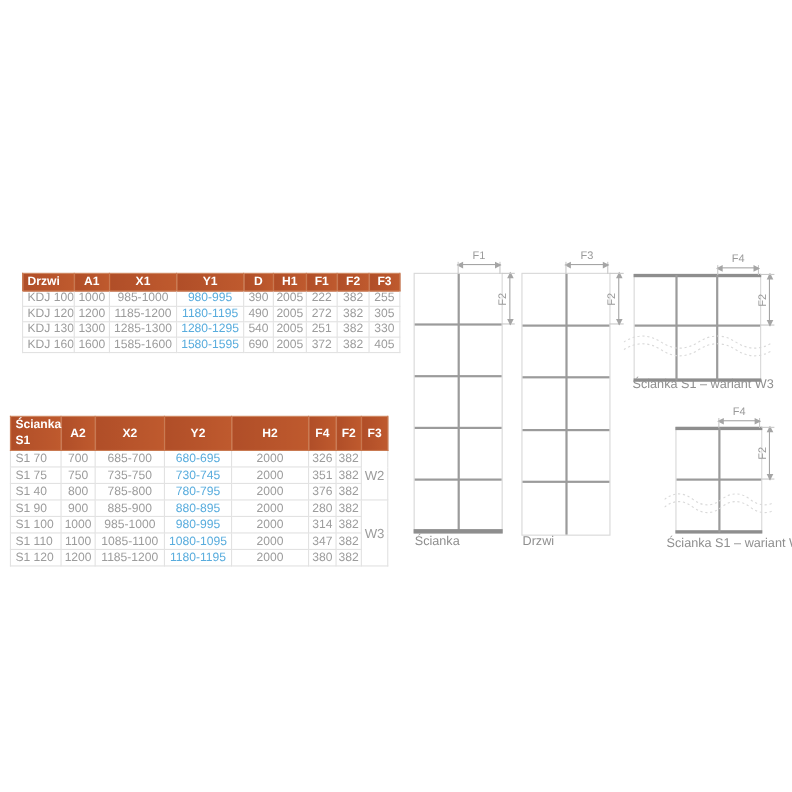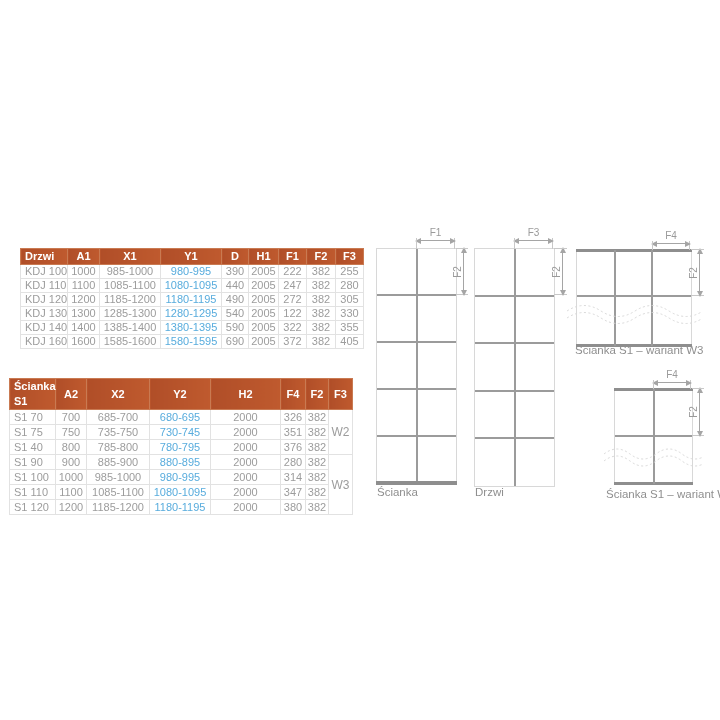--- a/index.html
+++ b/index.html
@@ -85,62 +85,40 @@
         <td>1000</td>
         <td>985-1000</td>
         <td class="accent">980-995</td>
         <td>390</td>
         <td>2005</td>
         <td>222</td>
         <td>382</td>
         <td>255</td>
       </tr>
       <tr>
-        <td class="first">KDJ 110</td>
-        <td>1100</td>
-        <td>1085-1100</td>
-        <td class="accent">1080-1095</td>
-        <td>440</td>
-        <td>2005</td>
-        <td>247</td>
-        <td>382</td>
-        <td>280</td>
-      </tr>
-      <tr>
         <td class="first">KDJ 120</td>
         <td>1200</td>
         <td>1185-1200</td>
         <td class="accent">1180-1195</td>
         <td>490</td>
         <td>2005</td>
         <td>272</td>
         <td>382</td>
         <td>305</td>
       </tr>
       <tr>
         <td class="first">KDJ 130</td>
         <td>1300</td>
         <td>1285-1300</td>
         <td class="accent">1280-1295</td>
         <td>540</td>
         <td>2005</td>
-        <td>122</td>
+        <td>251</td>
         <td>382</td>
         <td>330</td>
-      </tr>
-      <tr>
-        <td class="first">KDJ 140</td>
-        <td>1400</td>
-        <td>1385-1400</td>
-        <td class="accent">1380-1395</td>
-        <td>590</td>
-        <td>2005</td>
-        <td>322</td>
-        <td>382</td>
-        <td>355</td>
       </tr>
       <tr>
         <td class="first">KDJ 160</td>
         <td>1600</td>
         <td>1585-1600</td>
         <td class="accent">1580-1595</td>
         <td>690</td>
         <td>2005</td>
         <td>372</td>
         <td>382</td>

